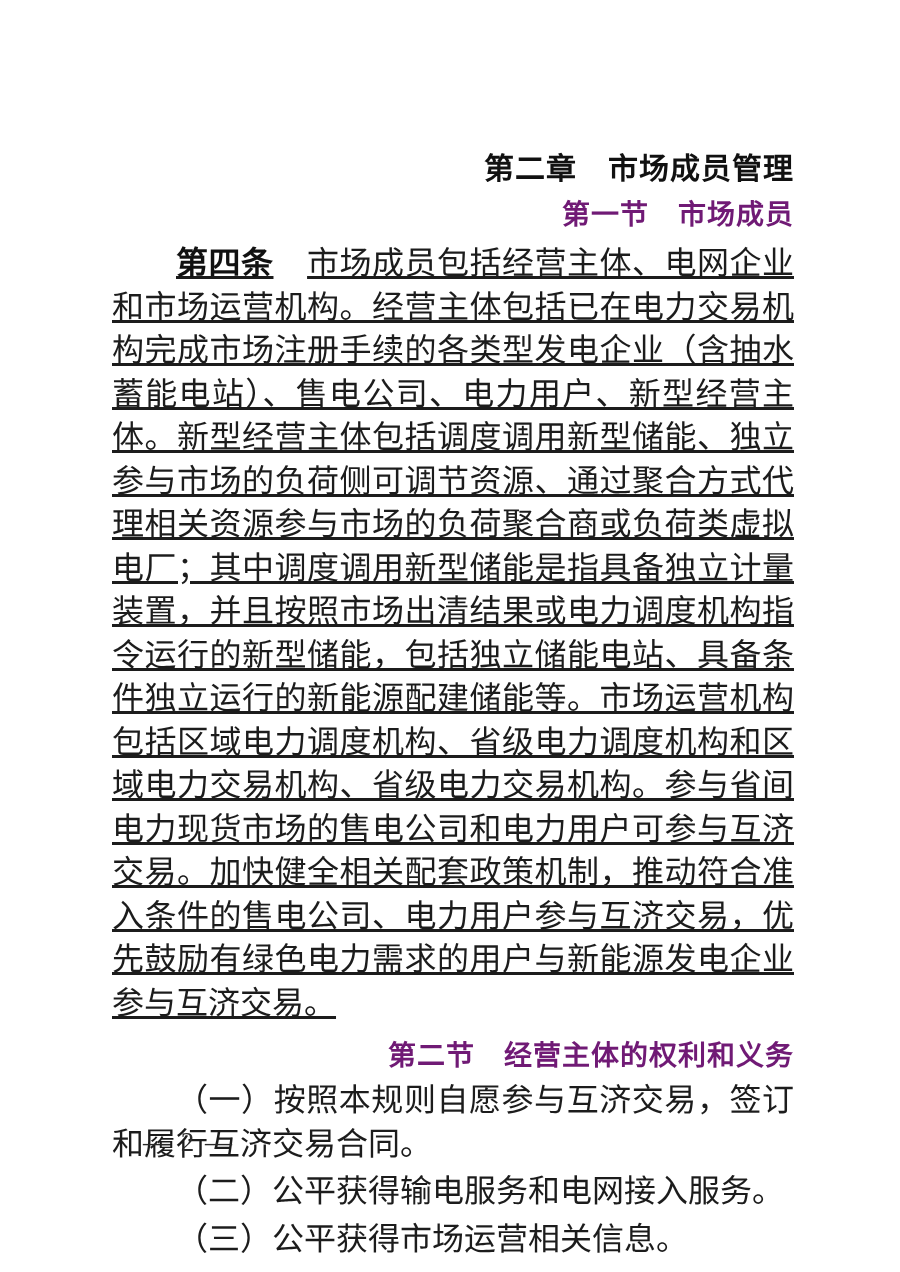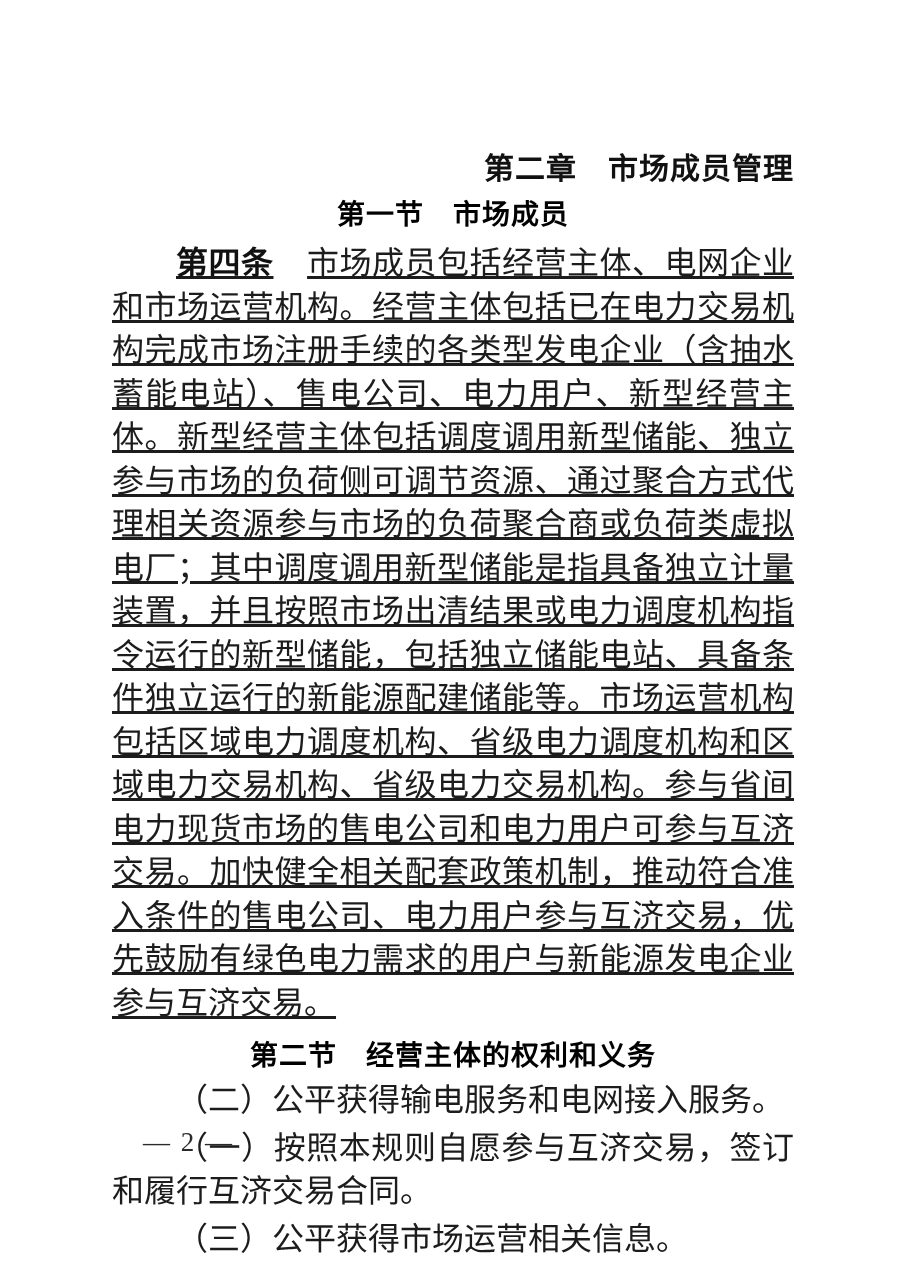--- a/index.html
+++ b/index.html
@@ -29,23 +29,23 @@
     font-weight: bold;
     text-align: right;
     letter-spacing: 1px;
     color: #111;
   }
   .section-heading {
     margin: 8px 0 0 0;
     font-size: 28px;
     line-height: 38px;
     font-weight: 600;
-    text-align: center;
+    text-align: right;
     letter-spacing: 1px;
-    color: #000000;
+    color: #701a75;
   }
   .section-heading.second {
     margin-top: 12px;
   }
   p.body-para {
     margin: 0;
     font-size: 32px;
     line-height: 43.5px;
     text-align: justify;
     text-align-last: left;
@@ -91,22 +91,22 @@
 
     <h1 class="chapter-heading">第二章　市场成员管理</h1>
 
     <h2 class="section-heading">第一节　市场成员</h2>
 
     <p class="body-para first"><span class="article-num">第四条</span><span>市场成员包括经营主体、电网企业和市场运营机构。经营主体包括已在电力交易机构完成市场注册手续的各类型发电企业（含抽水蓄能电站）、售电公司、电力用户、新型经营主体。新型经营主体包括调度调用新型储能、独立参与市场的负荷侧可调节资源、通过聚合方式代理相关资源参与市场的负荷聚合商或负荷类虚拟电厂；其中调度调用新型储能是指具备独立计量装置，并且按照市场出清结果或电力调度机构指令运行的新型储能，包括独立储能电站、具备条件独立运行的新能源配建储能等。市场运营机构包括区域电力调度机构、省级电力调度机构和区域电力交易机构、省级电力交易机构。参与省间电力现货市场的售电公司和电力用户可参与互济交易。加快健全相关配套政策机制，推动符合准入条件的售电公司、电力用户参与互济交易，优先鼓励有绿色电力需求的用户与新能源发电企业参与互济交易。</span></p>
 
     <h2 class="section-heading second">第二节　经营主体的权利和义务</h2>
 
 
+    <p class="item-para">（一）按照本规则自愿参与互济交易，签订和履行互济交易合同。</p>
+
     <p class="item-para">（二）公平获得输电服务和电网接入服务。</p>
-
-    <p class="item-para">（一）按照本规则自愿参与互济交易，签订和履行互济交易合同。</p>
 
     <p class="item-para">（三）公平获得市场运营相关信息。</p>
 
   </div>
 
   <div class="page-footer">— 2 —</div>
 </div>
 
 </body></html>

